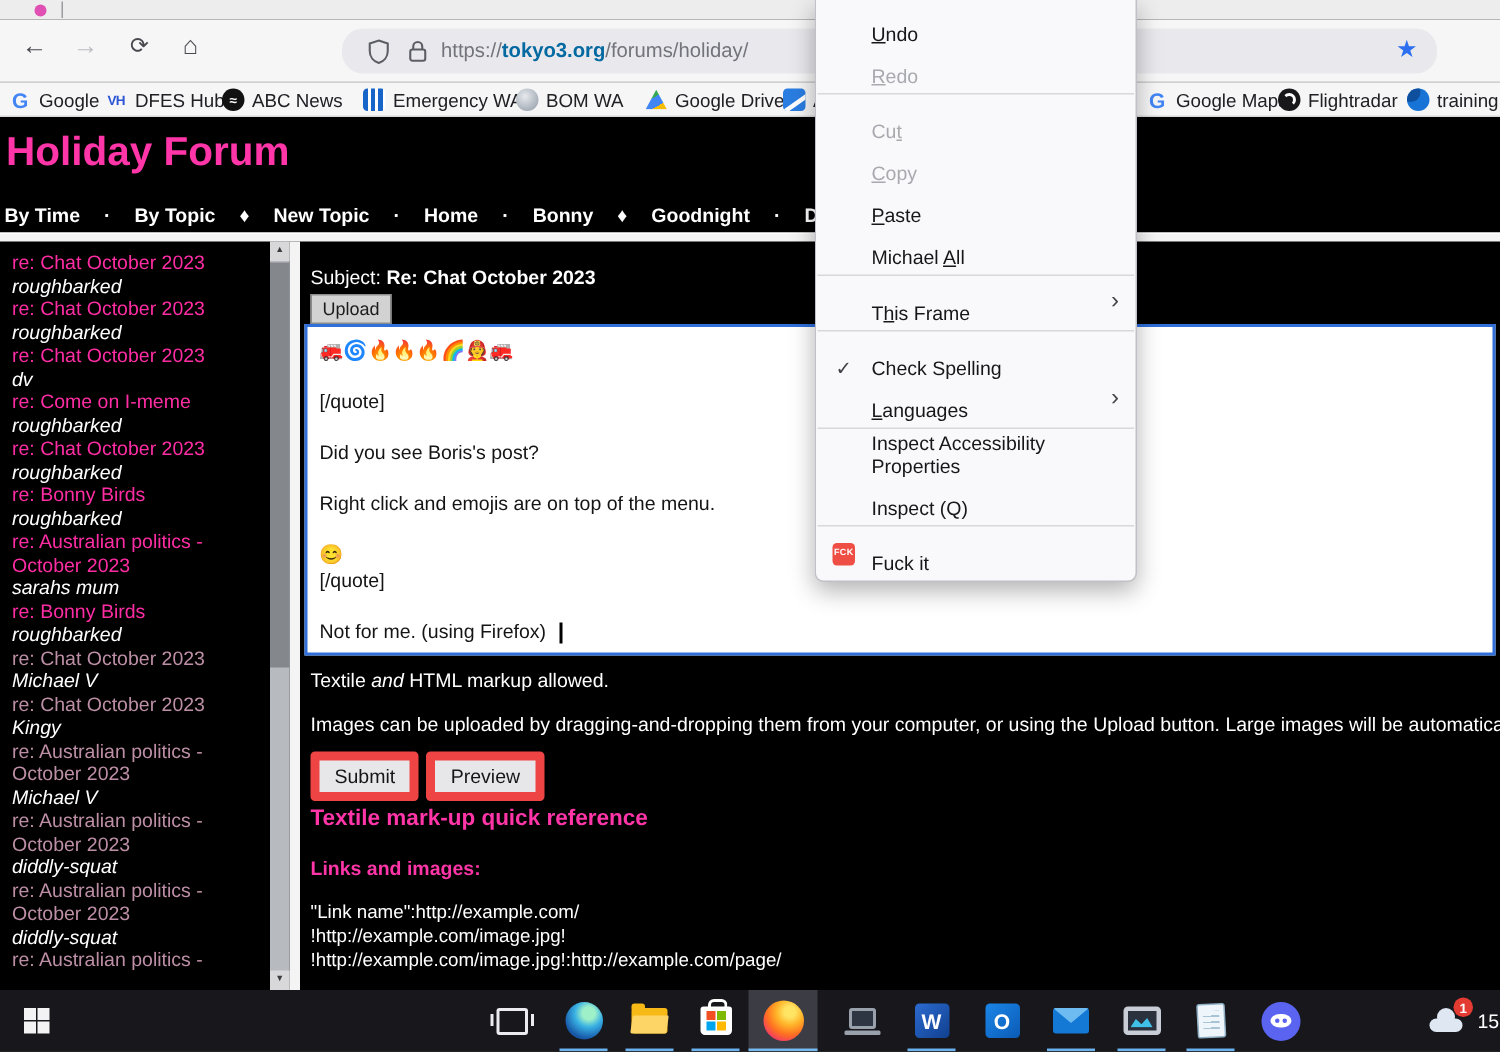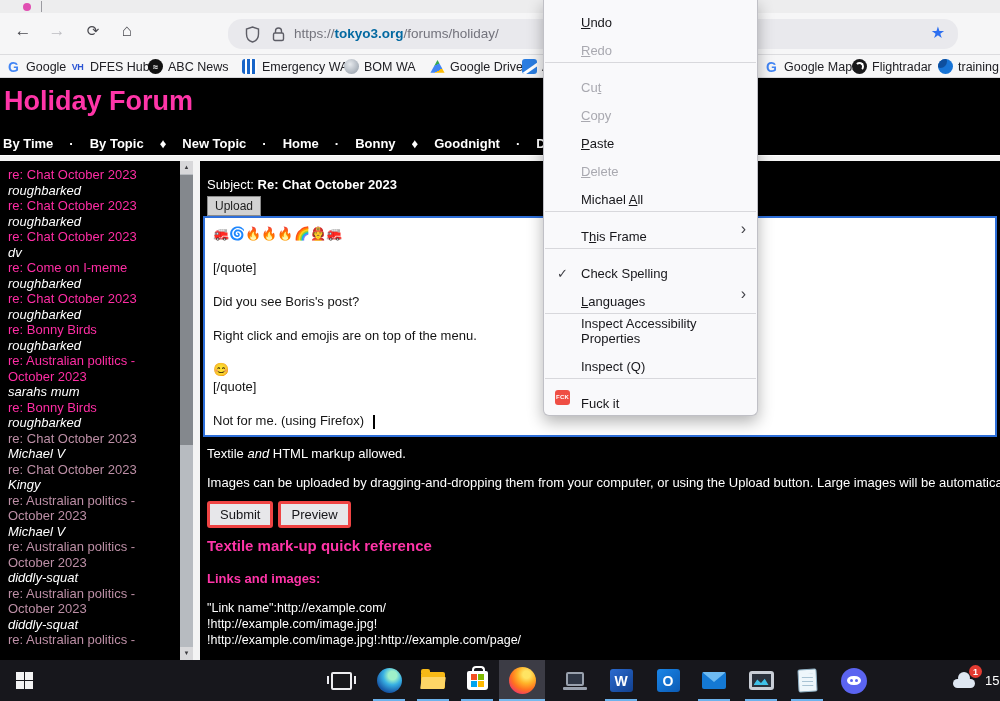--- a/index.html
+++ b/index.html
@@ -65,21 +65,21 @@
   .subject{position:absolute;left:7px;top:16px;font-size:13px;}
   .uploadbtn{position:absolute;left:7px;top:35px;background:#d2d2d2;border:1px solid #8b8b8b;
     color:#1c1c1c;font-size:12px;padding:2px 7px;font-family:inherit;}
   .editor{position:absolute;left:3px;top:55px;width:794px;height:221px;box-sizing:border-box;
     background:#fff;border:2px solid #2e6fd9;color:#141414;font-size:13px;line-height:17px;
     padding:7px 8px;white-space:pre-line;overflow:hidden;}
   .caret{position:absolute;left:173px;top:254px;width:1.5px;height:14px;background:#000;}
   .note1{position:absolute;left:7px;top:285px;font-size:13px;}
   .note2{position:absolute;left:7px;top:314px;font-size:13px;white-space:nowrap;}
   .formbtns{position:absolute;left:7px;top:340px;display:flex;gap:5px;}
-  .fbtn{background:#e7e7ea;border:3px solid #ef4444;border-radius:3px;font-size:13px;
+  .fbtn{background:#e7e7ea;border:6px solid #ef4444;border-radius:3px;font-size:13px;
     color:#16161a;padding:3px 10px;font-family:inherit;}
   .refhead{position:absolute;left:7px;top:376px;font-size:15px;font-weight:700;color:#ff35a8;}
   .refsub{position:absolute;left:7px;top:410px;font-size:13px;font-weight:700;color:#ff35a8;}
   .refcode{position:absolute;left:7px;top:440px;font-size:12.5px;line-height:15.8px;white-space:pre-line;}
 
   
   .cmenu{position:absolute;left:543px;top:0;width:215px;background:#f9f9fb;
     border:1px solid #c0c0c6;border-top:none;border-radius:0 0 6px 6px;
     box-shadow:0 6px 16px rgba(0,0,0,.3);padding:2px 0 4px;z-index:60;box-sizing:border-box;}
   .mi{position:relative;height:28px;display:flex;align-items:flex-end;padding-left:37px;
@@ -352,23 +352,20 @@
     <div class="msep"></div>
     <div class="mi disabled">
         <span class="lbl"><span>Cu</span><u>t</u><span></span></span>
       </div>
     <div class="mi disabled">
         <span class="lbl"><span></span><u>C</u><span>opy</span></span>
       </div>
     <div class="mi">
         <span class="lbl"><span></span><u>P</u><span>aste</span></span>
       </div>
-    <div class="mi disabled">
-        <span class="lbl"><span></span><u>D</u><span>elete</span></span>
-      </div>
     <div class="mi">
         <span class="lbl"><span>Michael </span><u>A</u><span>ll</span></span>
       </div>
     <div class="msep"></div>
     <div class="mi">
         <span class="lbl"><span>T</span><u>h</u><span>is Frame</span></span>
         <span class="sub">›</span>
       </div>
     <div class="msep"></div>
     <div class="mi">

